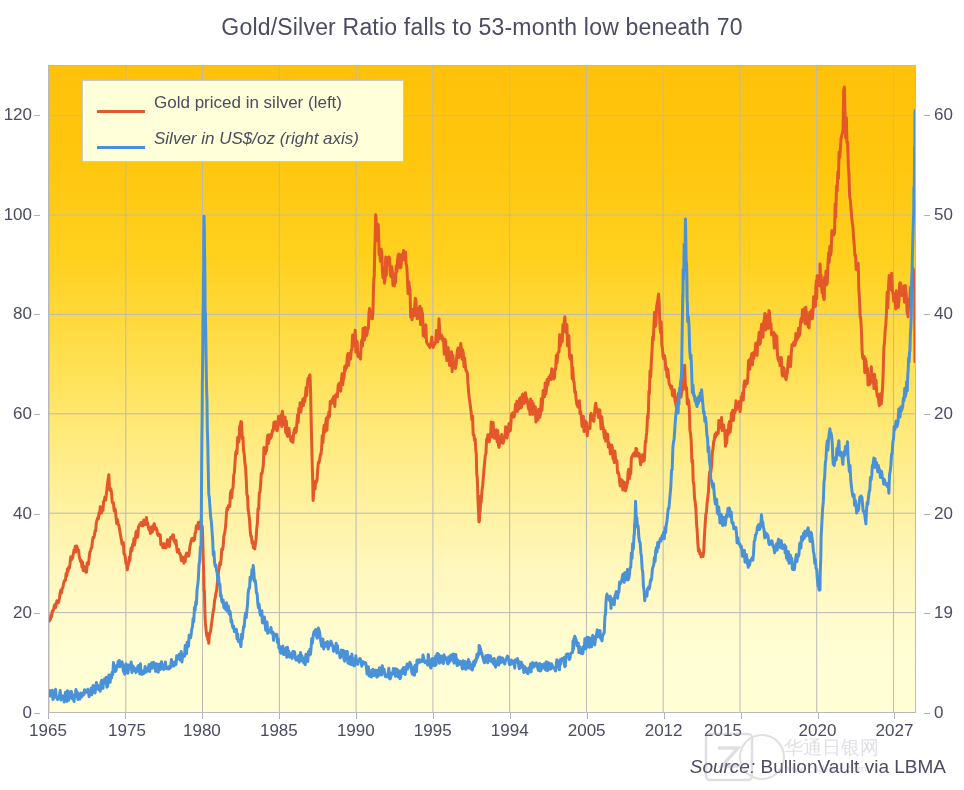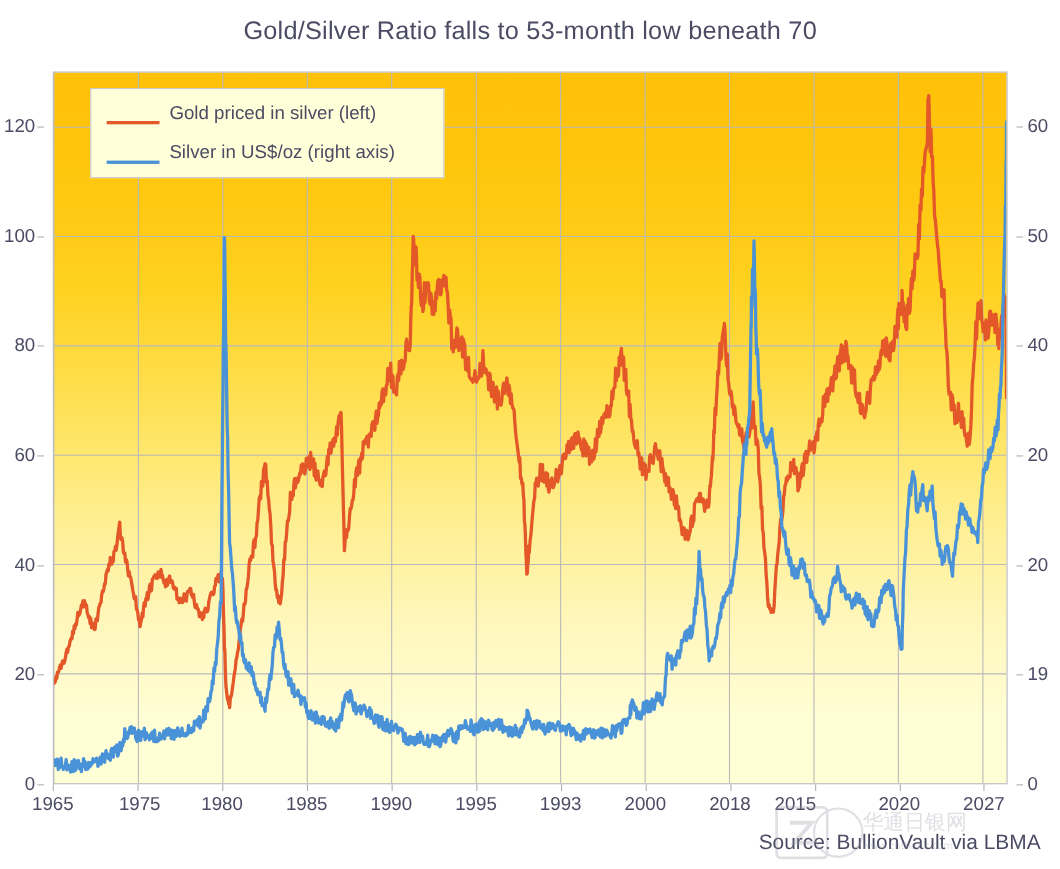--- a/index.html
+++ b/index.html
@@ -50,28 +50,28 @@
   .axis-bottom .xtickmark{position:absolute;top:0;width:1px;height:6px;background:#b0b0b0;}
   .legend-box{
     position:absolute;left:82px;top:80px;
     width:322px;height:82px;
     background:#FFFFD9;
     border:1px solid #c9c9c9;
     box-sizing:border-box;
   }
   .legend-row{position:absolute;left:14px;height:24px;display:flex;align-items:flex-end;}
   .legend-row.r1{top:8px;}
-  .legend-row.r2{top:44px;}
+  .legend-row.r2{top:44px;font-style:italic;}
   .legend-swatch{width:48px;height:3px;margin-right:9px;flex:0 0 auto;}
   .legend-label{font-size:17px;color:#4b4b63;white-space:nowrap;}
   .source-note{
     position:absolute;right:18px;top:756px;
     font-size:19px;color:#4b4b63;white-space:nowrap;
   }
-  .source-note .src-word{}
+  .source-note .src-word{font-style:italic;}
   .watermark{
     position:absolute;left:700px;top:728px;
     width:250px;height:58px;
     opacity:.30;pointer-events:none;
   }
 </style>
 </head>
 <body>
 
 <div id="chart-root">
@@ -144,25 +144,25 @@
       <span class="xtick" style="left:79px">1975</span>
       <span class="xtickmark" style="left:153.9007092198579px"></span>
       <span class="xtick" style="left:153.9007092198579px">1980</span>
       <span class="xtickmark" style="left:230.85106382978685px"></span>
       <span class="xtick" style="left:230.85106382978685px">1985</span>
       <span class="xtickmark" style="left:307.8014184397158px"></span>
       <span class="xtick" style="left:307.8014184397158px">1990</span>
       <span class="xtickmark" style="left:384.7517730496448px"></span>
       <span class="xtick" style="left:384.7517730496448px">1995</span>
       <span class="xtickmark" style="left:461.7021276595737px"></span>
-      <span class="xtick" style="left:461.7021276595737px">1993</span>
+      <span class="xtick" style="left:461.7021276595737px">1994</span>
       <span class="xtickmark" style="left:538.6524822695027px"></span>
-      <span class="xtick" style="left:538.6524822695027px">2000</span>
+      <span class="xtick" style="left:538.6524822695027px">2005</span>
       <span class="xtickmark" style="left:615.6028368794316px"></span>
-      <span class="xtick" style="left:615.6028368794316px">2018</span>
+      <span class="xtick" style="left:615.6028368794316px">2012</span>
       <span class="xtickmark" style="left:692.5531914893606px"></span>
       <span class="xtick" style="left:675px">2015</span>
       <span class="xtickmark" style="left:769.5035460992896px"></span>
       <span class="xtick" style="left:769.5035460992896px">2020</span>
       <span class="xtickmark" style="left:846.4539007092185px"></span>
       <span class="xtick" style="left:846.4539007092185px">2027</span>
     </div>
 
   <div class="legend-box">
     <div class="legend-row r1">

